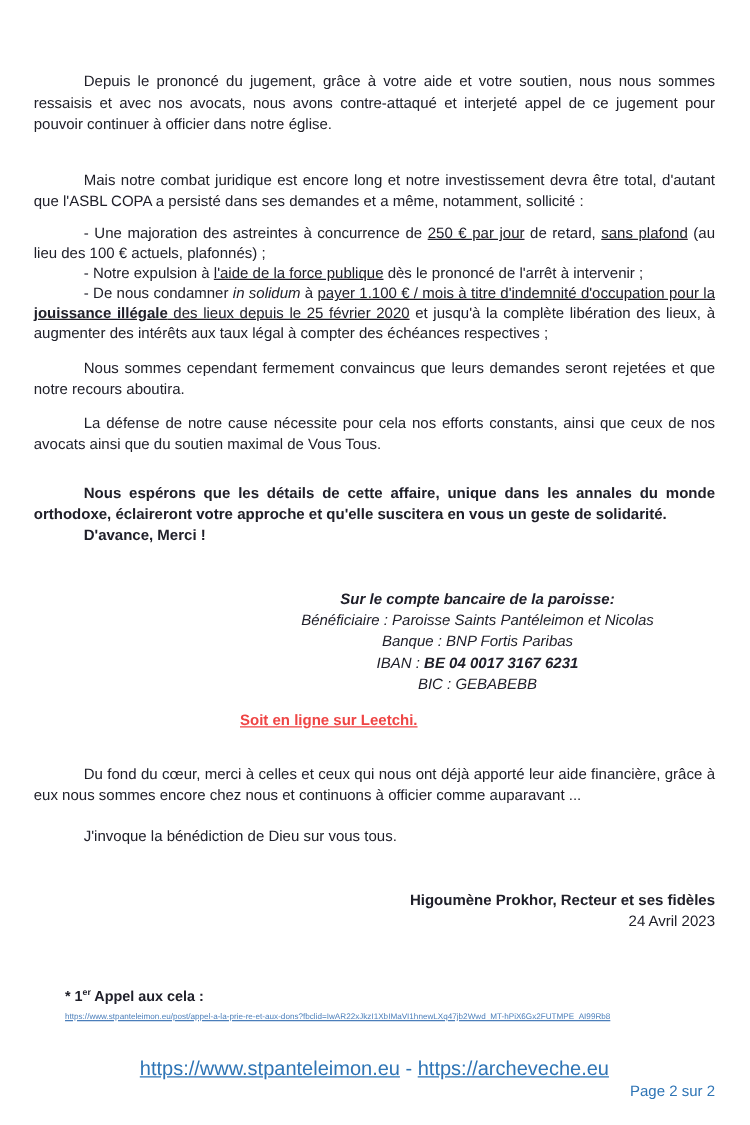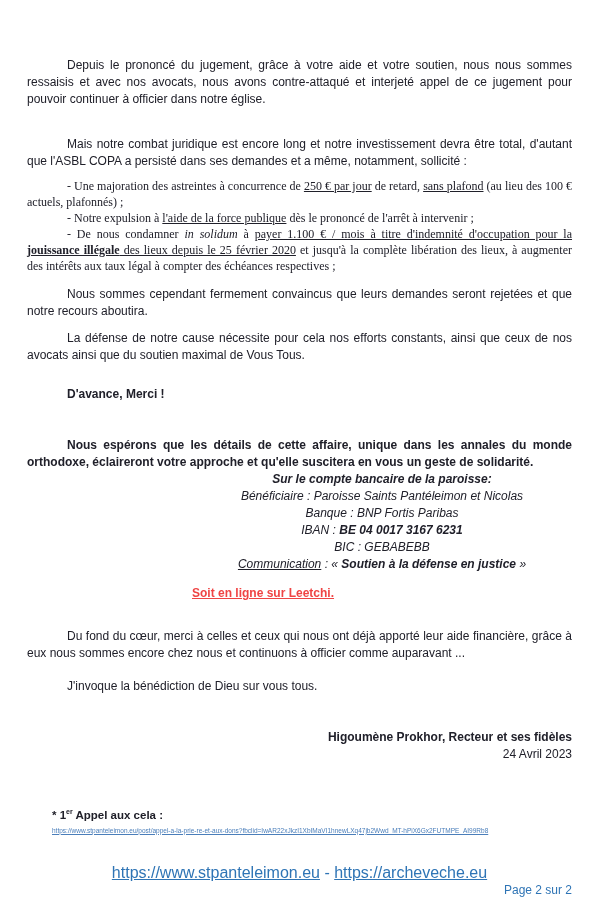--- a/index.html
+++ b/index.html
@@ -19,21 +19,21 @@
   }
   .para { margin: 0; text-align: justify; }
   .indent { text-indent: 40px; }
   .u { text-decoration: underline; }
   .b { font-weight: bold; }
   .i { font-style: italic; }
   .bu { font-weight: bold; text-decoration: underline; }
 
   .p1 { margin-bottom: 28px; }
   .p2 { margin-bottom: 8px; }
-  .claims { margin-bottom: 12px; font-family: Liberation Serif, serif; }
+  .claims { margin-bottom: 12px; }
   .claims .para { line-height: 16px; }
   .p3 { margin-bottom: 10px; }
   .p4 { margin-bottom: 22px; }
   .p5 { font-weight: bold; margin-bottom: 0; }
   .p6 { font-weight: bold; margin-bottom: 34px; }
 
   .bank { margin-left: 165px; margin-bottom: 12px; }
   .bank .line { margin: 0; text-align: center; font-style: italic; }
   .leetchi-wrap { margin-left: 165px; margin-bottom: 26px; }
   .leetchi { font-weight: bold; text-decoration: underline; color: #ef4444; cursor: pointer; }
@@ -89,30 +89,29 @@
   <div class="claims">
     <p class="para indent"><span>- Une majoration des astreintes à concurrence de </span><span class="u">250 € par jour</span><span> de retard, </span><span class="u">sans plafond</span><span> (au lieu des 100 € actuels, plafonnés) ;</span></p>
     <p class="para indent"><span>- Notre expulsion à </span><span class="u">l'aide de la force publique</span><span> dès le prononcé de l'arrêt à intervenir ;</span></p>
     <p class="para indent"><span>- De nous condamner </span><span class="i">in solidum</span><span> à </span><span class="u">payer 1.100 € / mois à titre d'indemnité d'occupation pour la </span><span class="bu">jouissance illégale</span><span class="u"> des lieux depuis le 25 février 2020</span><span> et jusqu'à la complète libération des lieux, à augmenter des intérêts aux taux légal à compter des échéances respectives ;</span></p>
   </div>
 
   <p class="para indent p3">Nous sommes cependant fermement convaincus que leurs demandes seront rejetées et que notre recours aboutira.</p>
 
   <p class="para indent p4">La défense de notre cause nécessite pour cela nos efforts constants, ainsi que ceux de nos avocats ainsi que du soutien maximal de Vous Tous.</p>
 
+  <p class="para indent p5">Nous espérons que les détails de cette affaire, unique dans les annales du monde orthodoxe, éclaireront votre approche et qu'elle suscitera en vous un geste de solidarité.</p>
   <p class="para indent p6">D'avance, Merci !</p>
-  <p class="para indent p5">Nous espérons que les détails de cette affaire, unique dans les annales du monde orthodoxe, éclaireront votre approche et qu'elle suscitera en vous un geste de solidarité.</p>
 
   <div class="bank">
     <p class="line b">Sur le compte bancaire de la paroisse:</p>
     <p class="line">Bénéficiaire : Paroisse Saints Pantéleimon et Nicolas</p>
     <p class="line">Banque : BNP Fortis Paribas</p>
     <p class="line"><span>IBAN : </span><span class="b">BE 04 0017 3167 6231</span></p>
     <p class="line">BIC : GEBABEBB</p>
-    <p class="line"><span class="u">Communication</span><span> : « </span><span class="b">Soutien à la défense en justice</span><span> »</span></p>
   </div>
 
   <div class="leetchi-wrap">
     <a class="leetchi">Soit en ligne sur Leetchi.</a>
   </div>
 
   <p class="para indent p7">Du fond du cœur, merci à celles et ceux qui nous ont déjà apporté leur aide financière, grâce à eux nous sommes encore chez nous et continuons à officier comme auparavant ...</p>
 
   <p class="para indent p8">J'invoque la bénédiction de Dieu sur vous tous.</p>
 

